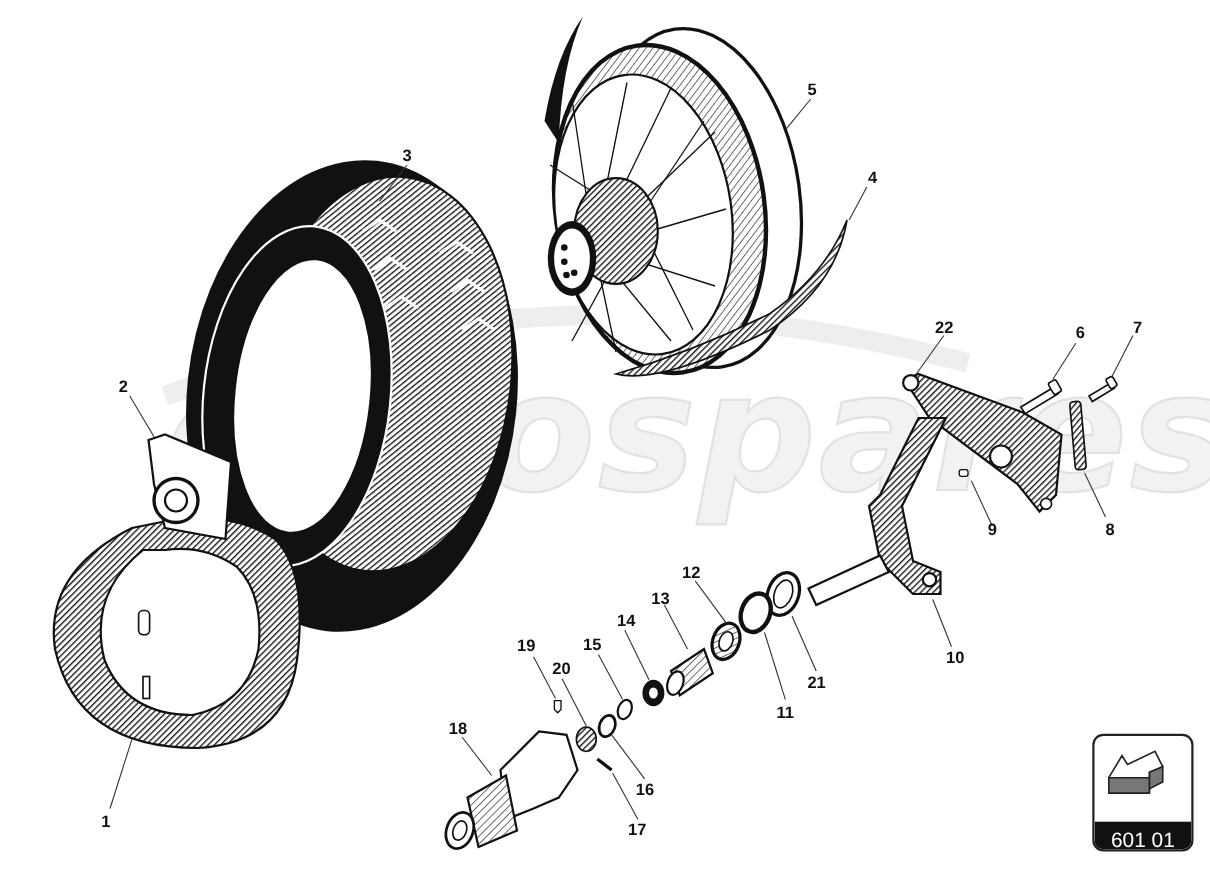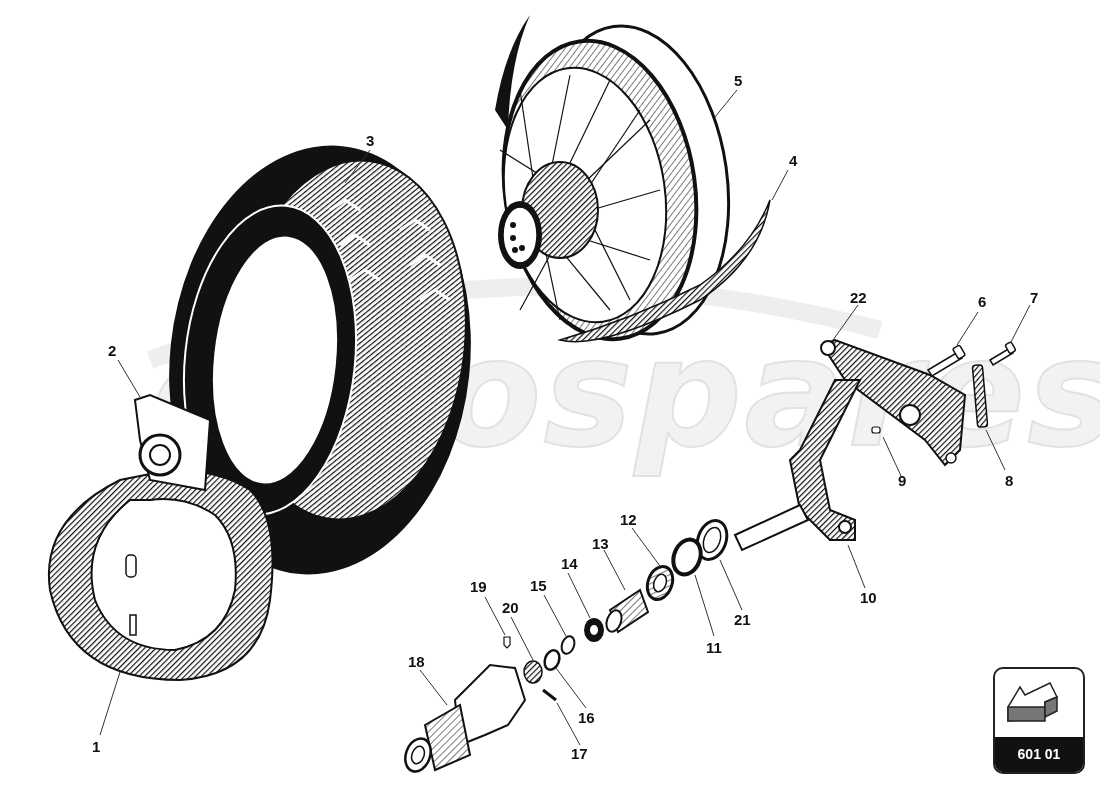--- a/index.html
+++ b/index.html
@@ -3,21 +3,21 @@
   <meta charset="utf-8">
   <style>
     html, body { margin: 0; padding: 0; background: #ffffff; }
     body { width: 1100px; height: 800px; position: relative; overflow: hidden; font-family: "Liberation Sans", sans-serif; }
     #diagram { position: absolute; left: 0; top: 0; width: 1100px; height: 800px; }
     .callout-label { font-family: "Liberation Sans", sans-serif; font-weight: bold; font-size: 15px; fill: #111; }
     .watermark-text { font-family: "DejaVu Sans", sans-serif; font-size: 150px; font-style: italic; font-weight: bold; fill: #f2f2f2; stroke: #e2e2e2; stroke-width: 2; letter-spacing: 2px; }
     .leader { stroke: #333; stroke-width: 1; fill: none; }
     .badge { position: absolute; left: 993px; top: 667px; width: 92px; height: 107px; border: 2px solid #222; border-radius: 10px; background: #fff; overflow: hidden; box-sizing: border-box; }
     .badge-icon { position: absolute; left: 0; top: 0; width: 88px; height: 68px; }
-    .badge-code { position: absolute; left: 0; bottom: 0; width: 100%; height: 35px; background: #111; color: #fff; font-family: "Liberation Sans", sans-serif; font-weight: bold; font-size: 14px; line-height: 35px; text-align: center; }
+    .badge-code { position: absolute; left: 0; bottom: 0; width: 100%; height: 25px; background: #111; color: #fff; font-family: "Liberation Sans", sans-serif; font-weight: normal; font-size: 19px; line-height: 35px; text-align: center; }
   </style>
 </head>
 <body>
 
 <svg id="diagram" viewBox="0 0 1100 800" xmlns="http://www.w3.org/2000/svg">
   <defs>
     <pattern id="hatch" width="4" height="4" patternUnits="userSpaceOnUse" patternTransform="rotate(45)">
       <rect width="4" height="4" fill="#fff"></rect>
       <line x1="0" y1="0" x2="0" y2="4" stroke="#111" stroke-width="2.4"></line>
     </pattern>

